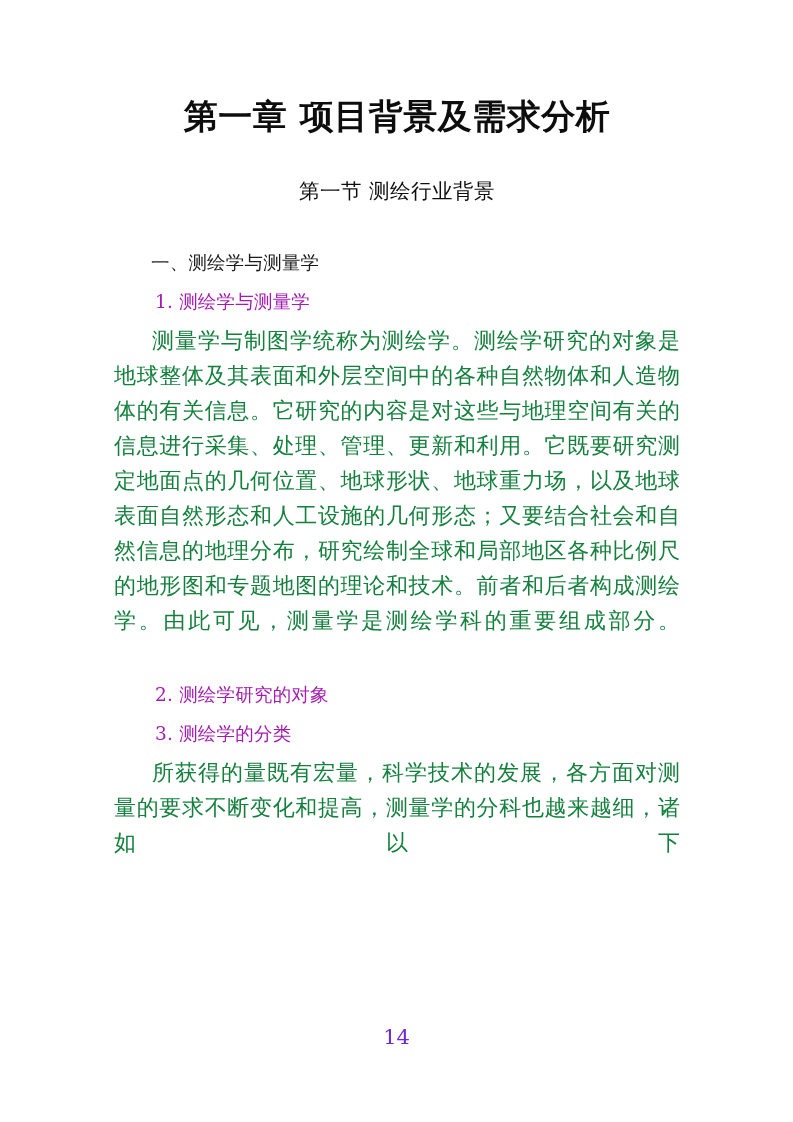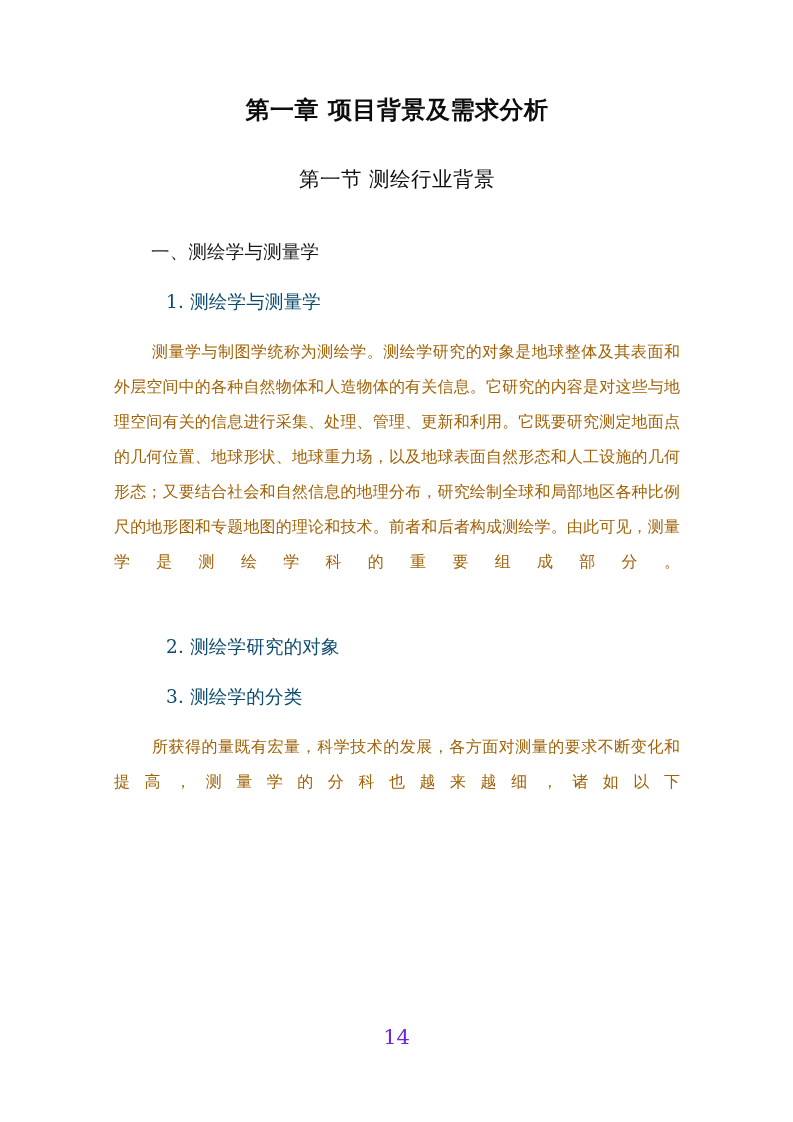--- a/index.html
+++ b/index.html
@@ -29,21 +29,21 @@
     position: absolute;
     left: 114px;
     top: 0;
     width: 566px;
   }
 
   
   .chapter-title {
     font-family: "DejaVu Sans", "Liberation Sans", sans-serif;
     font-weight: bold;
-    font-size: 24px;
+    font-size: 34px;
     line-height: 1.18;
     text-align: center;
     letter-spacing: 0.5px;
     margin: 0;
     padding-top: 96px;
     color: #0d0d0d;
   }
 
   .section-title {
     font-family: "DejaVu Sans", "Liberation Sans", sans-serif;
@@ -67,34 +67,34 @@
     line-height: 35px;
     margin: 0;
     text-indent: 37px;
     color: #1a1a1a;
     letter-spacing: 0.2px;
   }
 
   .heading-2 {
     font-size: 18.5px;
     line-height: 35px;
-    margin: 15px;
+    margin: 4px;
     text-indent: 37px;
-    color: #0c4a6e;
+    color: #a21caf;
     letter-spacing: 0.2px;
   }
 
   .para {
-    font-size: 16px;
+    font-size: 22px;
     line-height: 35px;
     margin: 0;
     text-align: justify;
     text-justify: inter-ideograph;
     text-indent: 38px;
-    color: #a16207;
+    color: #15803d;
     letter-spacing: 0.1px;
   }
   
   .para::after {
     content: "";
     display: inline-block;
     width: 100%;
   }
 
   

